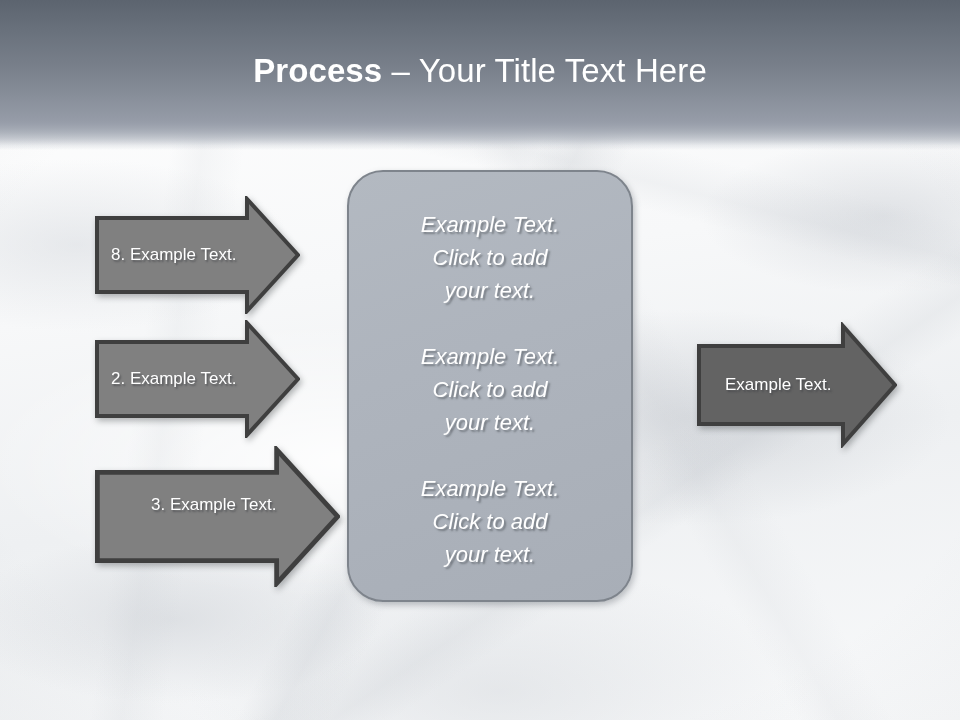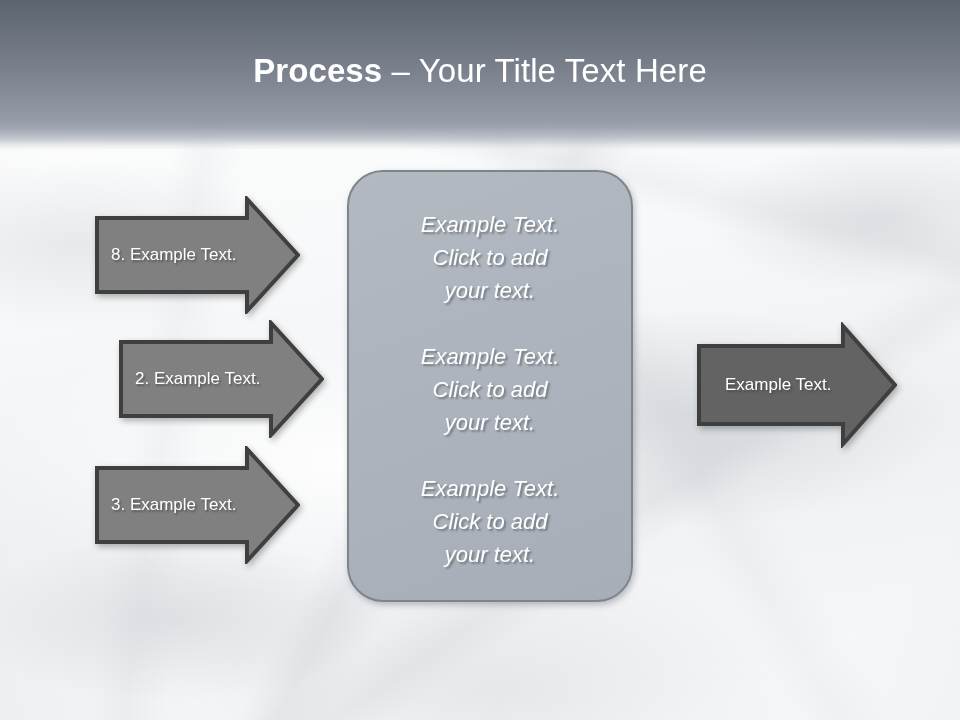--- a/index.html
+++ b/index.html
@@ -143,22 +143,22 @@
     position: relative;
     z-index: 2;
     color: #ffffff;
     font-size: 17px;
     line-height: 22px;
     text-shadow: 1.5px 1.5px 2px rgba(60,62,66,0.6);
     white-space: nowrap;
   }
 
   .arrow-left-1 { left: 95px;  top: 196px; width: 205px; height: 118px; }
-  .arrow-left-2 { left: 95px;  top: 320px; width: 205px; height: 118px; margin-left: 24px; }
-  .arrow-left-3 { left: 95px;  top: 446px; width: 205px; height: 118px; }
+  .arrow-left-2 { left: 95px;  top: 320px; width: 205px; height: 118px; }
+  .arrow-left-3 { left: 95px;  top: 446px; width: 205px; height: 118px; padding-left: 40px; }
   .arrow-left-1 .arrow-label,
   .arrow-left-2 .arrow-label,
   .arrow-left-3 .arrow-label { margin-left: 16px; }
 
   .arrow-right-1 { left: 697px; top: 322px; width: 200px; height: 126px; }
   .arrow-right-1 .arrow-label { margin-left: 28px; }
 </style>
 </head>
 <body>
 

